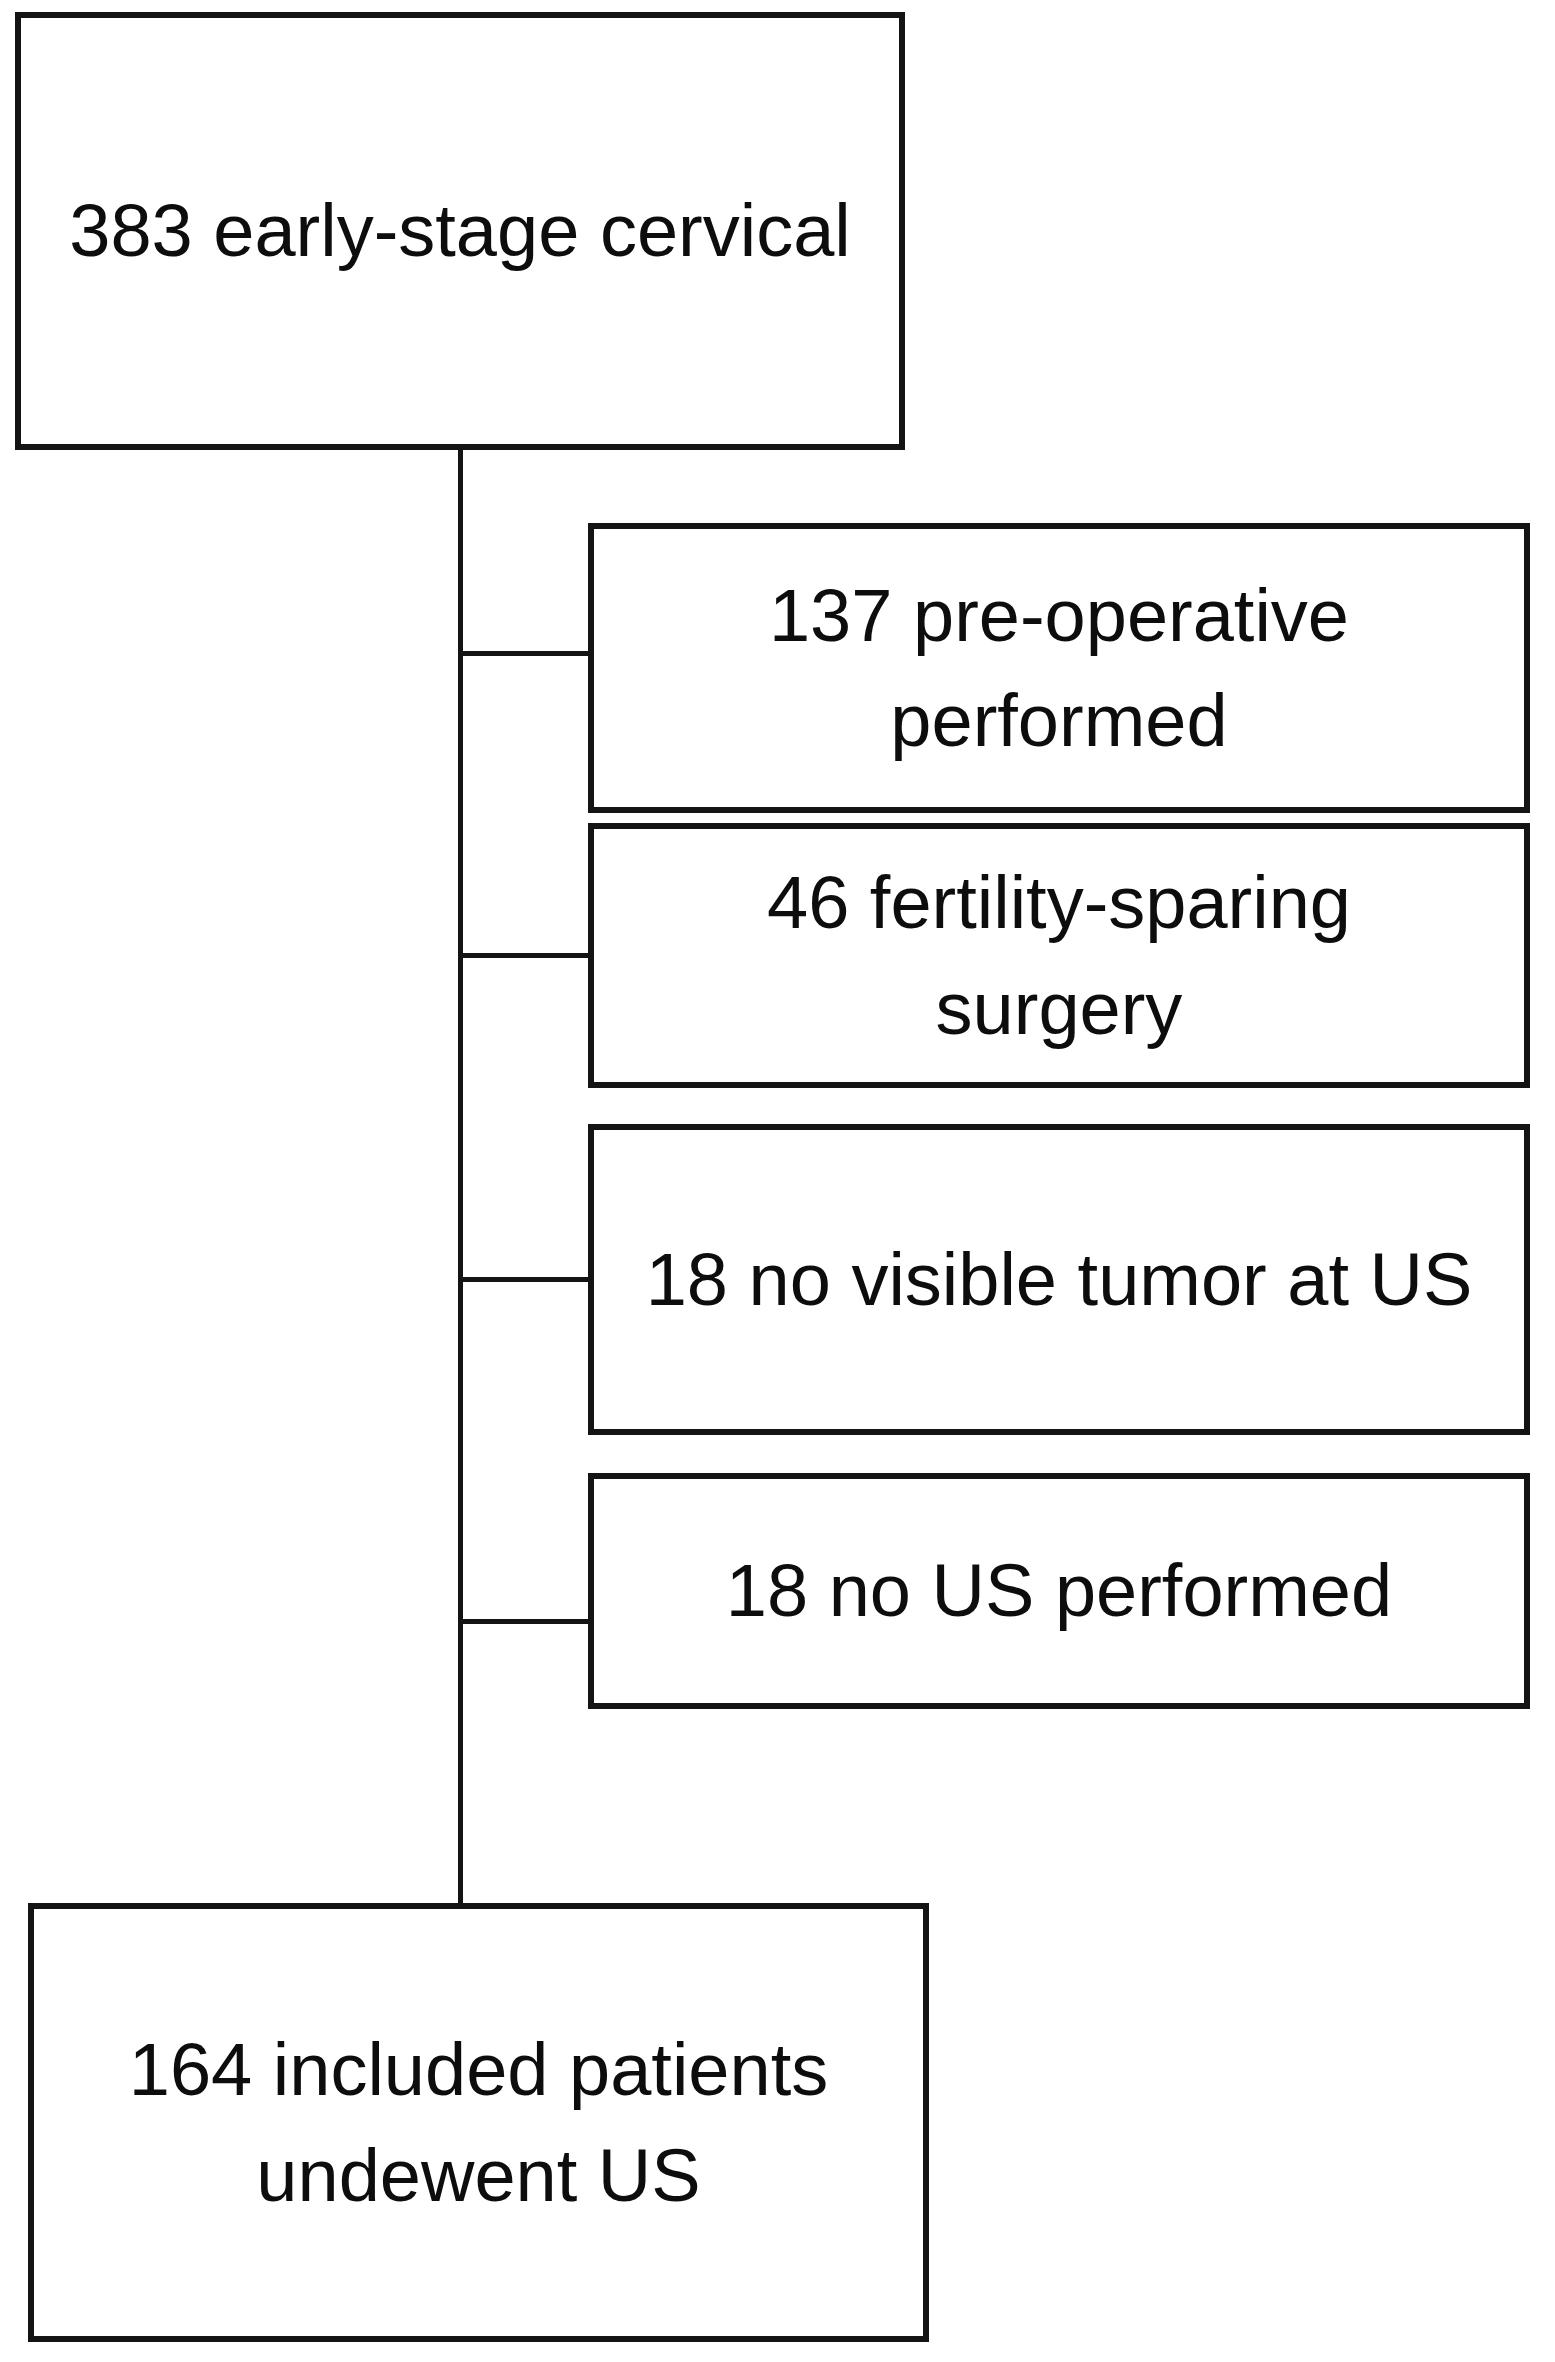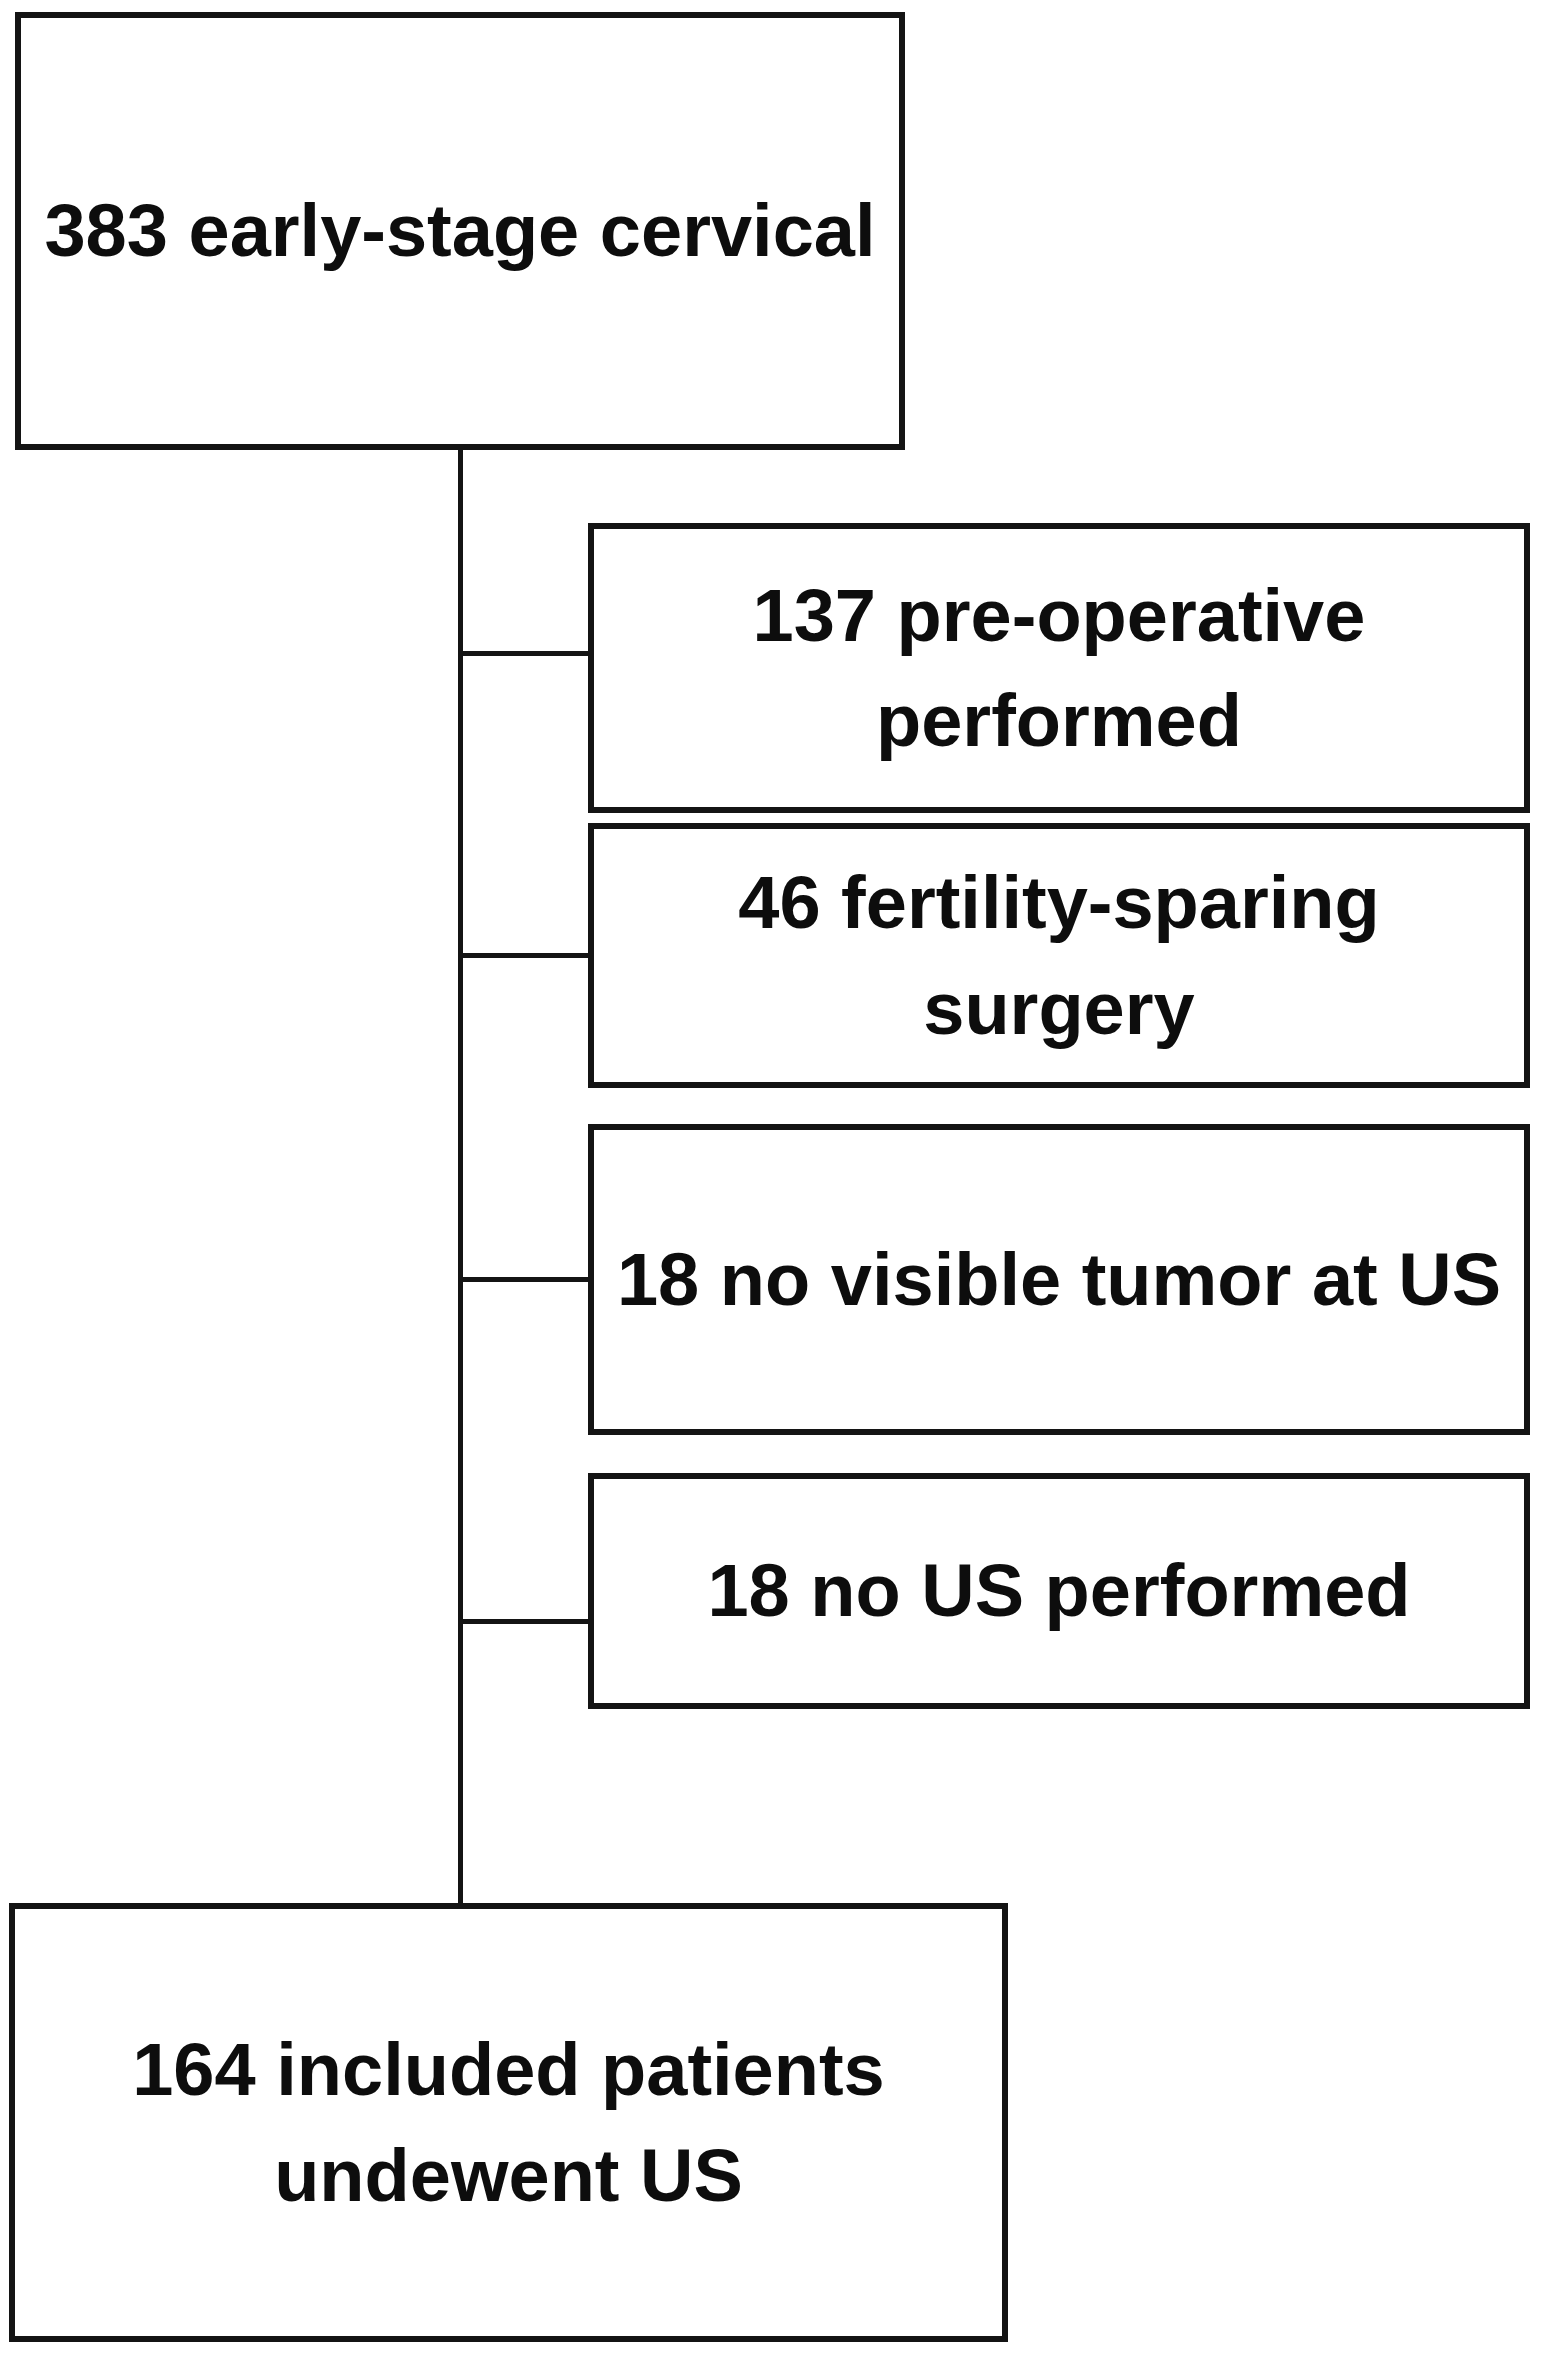--- a/index.html
+++ b/index.html
@@ -21,37 +21,37 @@
     box-sizing: border-box;
     border: 6px solid #141414;
     background: #ffffff;
     display: flex;
     flex-direction: column;
     align-items: center;
     justify-content: center;
     text-align: center;
     font-size: 74px;
     line-height: 1.42;
-    font-weight: 700;
+    font-weight: 400;
   }
   .flow-box span {
     display: block;
     white-space: nowrap;
   }
   .connector {
     position: absolute;
     background: #141414;
   }
   
   #box-total      { left: 15px;  top: 12px;   width: 890px; height: 438px; }
   #box-conization { left: 588px; top: 523px;  width: 942px; height: 290px; }
   #box-fertility  { left: 588px; top: 823px;  width: 942px; height: 265px; text-align: center; }
   #box-no-tumor   { left: 588px; top: 1124px; width: 942px; height: 311px; }
   #box-no-us      { left: 588px; top: 1473px; width: 942px; height: 236px; }
-  #box-included   { left: 9px;  top: 1903px; width: 999px; height: 439px; }
+  #box-included   { left: 28px;  top: 1903px; width: 901px; height: 439px; }
 
   #trunk          { left: 458px; top: 448px;  width: 5px;   height: 1458px; }
   #conn-conization{ left: 460px; top: 651px;  width: 130px; height: 5px; }
   #conn-fertility { left: 460px; top: 953px;  width: 130px; height: 5px; }
   #conn-no-tumor  { left: 460px; top: 1277px; width: 130px; height: 5px; }
   #conn-no-us     { left: 460px; top: 1619px; width: 130px; height: 5px; }
 </style>
 </head>
 <body>
 

